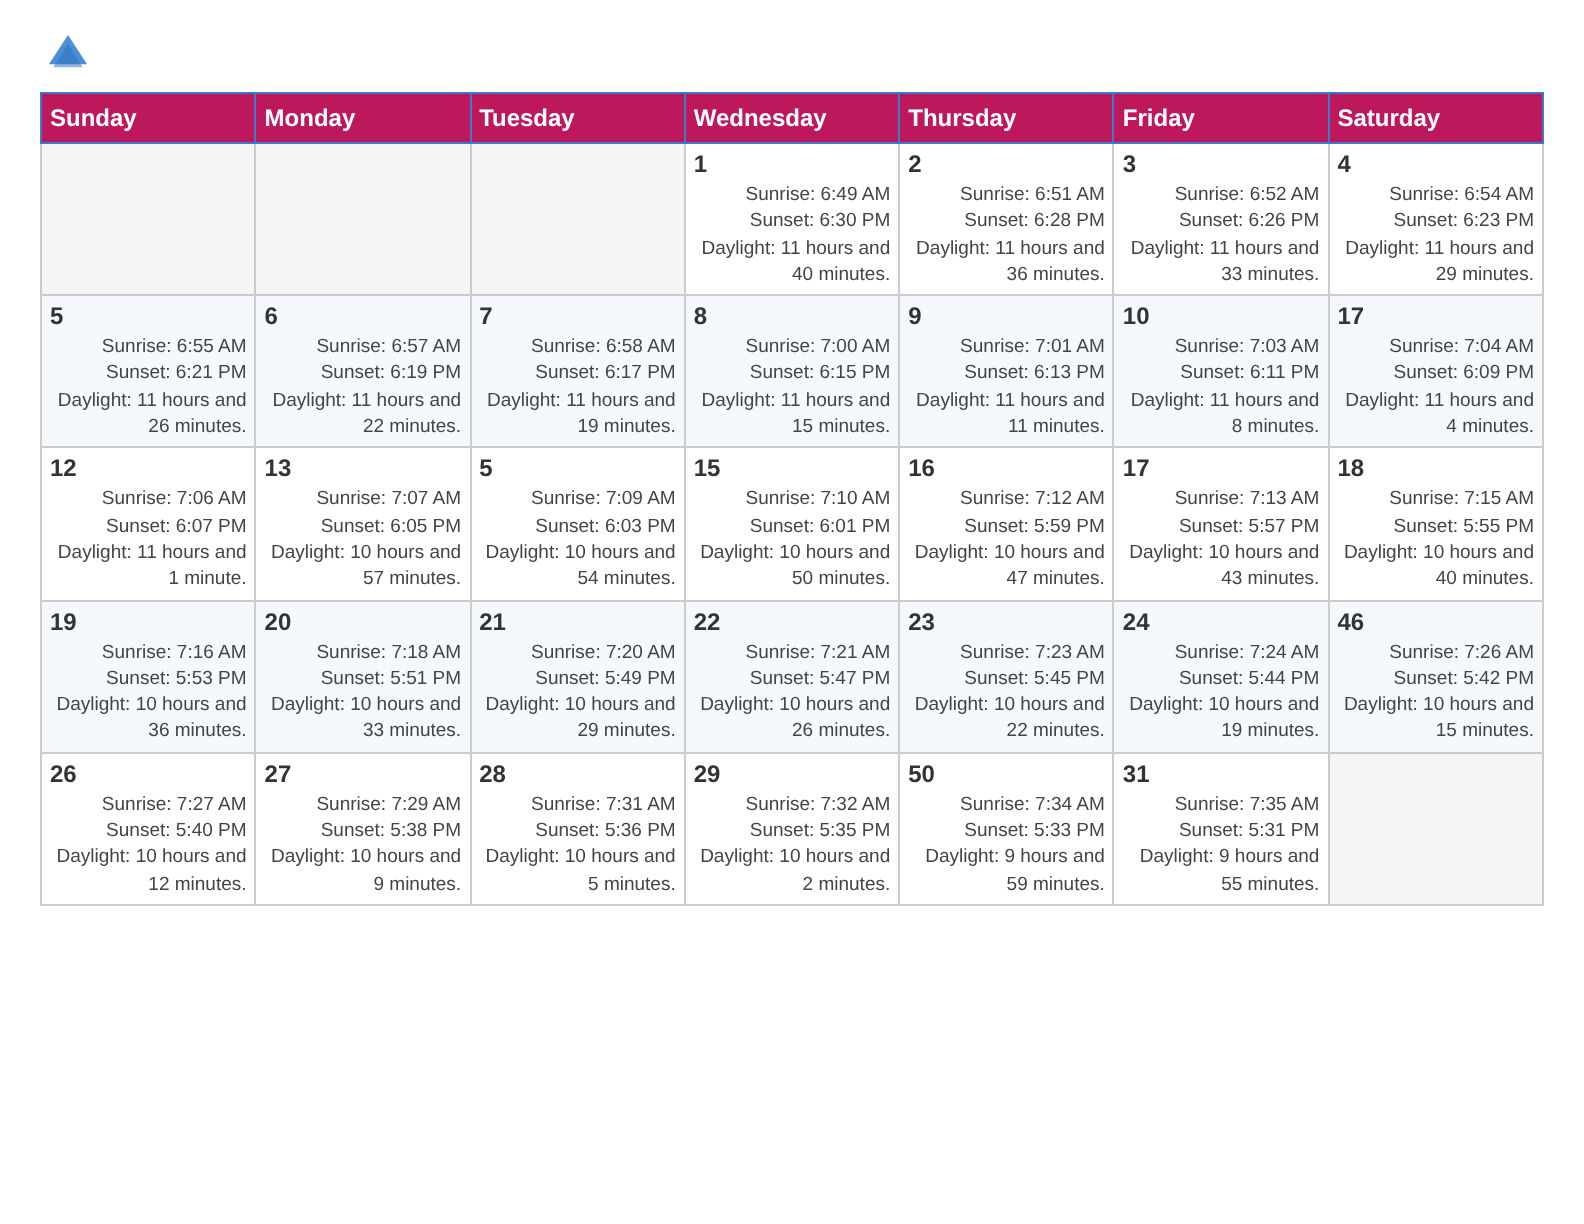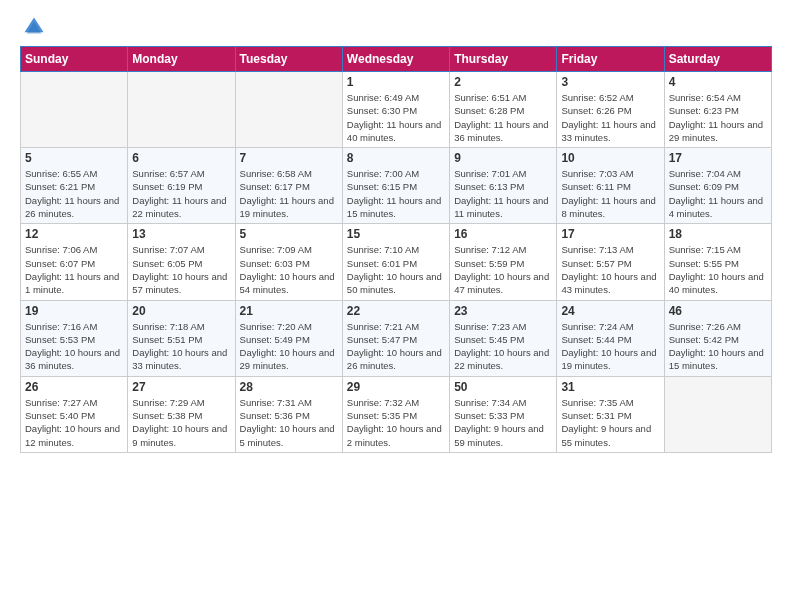--- a/index.html
+++ b/index.html
@@ -12,21 +12,21 @@
     .logo-blue { font-size: 15px; font-weight: bold; color: #4a90d9; }
     .logo-icon { width: 22px; height: 22px; margin-left: 3px; }
     .title-block { text-align: right; }
     .month-title { font-size: 36px; font-weight: 300; color: #333; line-height: 1.1; }
     .location { font-size: 14px; color: #555; margin-top: 2px; }
     .calendar { width: 100%; border-collapse: collapse; border: 1px solid #ccc; }
     .calendar th { background: #be185d; color: #fff; font-size: 12px; font-weight: bold; padding: 5px 4px; text-align: left; border: 1px solid #3a7bc8; margin-left: 20px; }
     .calendar td { vertical-align: top; border: 1px solid #ccc; padding: 3px 4px; width: calc(100%/7); min-height: 70px; background: #fff; }
     .calendar tr:nth-child(even) td { background: #f5f8fd; }
     .day-number { font-size: 12px; font-weight: bold; color: #333; margin-bottom: 2px; }
-    .day-info { font-size: 9.5px; color: #444; line-height: 1.4; }
+    .day-info { font-size: 9.5px; color: #444; line-height: 1.4; text-align: right; }
     .empty-cell { background: #f9f9f9; }
     td.empty-cell { background: #f5f5f5; }
   </style>
 </head>
 <body>
 
 <div class="container">
   <div class="header">
     <div class="logo">
       <div class="logo-text">

